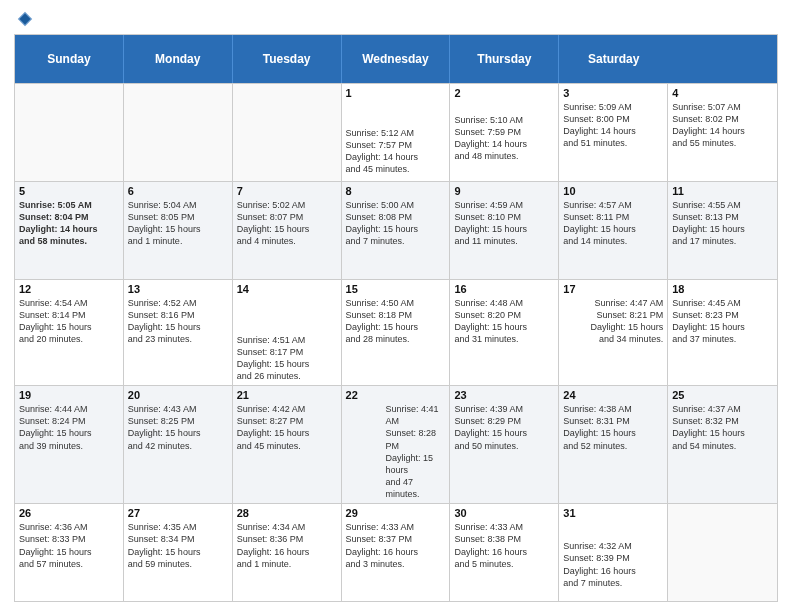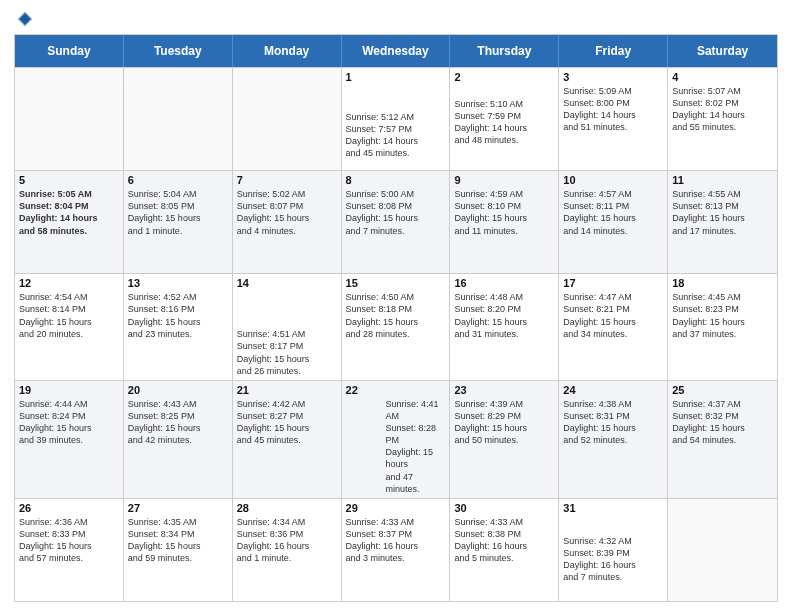--- a/index.html
+++ b/index.html
@@ -67,21 +67,21 @@
     }
     .cal-header {
       display: grid;
       grid-template-columns: repeat(7, 1fr);
       background: #2a6db5;
     }
     .cal-header-cell {
       color: #fff;
       font-weight: bold;
       font-size: 12px;
-      padding: 9px 4px;
+      padding: 17px 4px;
       border-right: 1px solid #4a8dd5;
       text-align: center;
     }
     .cal-header-cell:last-child { border-right: none; }
     .cal-body {
       flex: 1;
       display: flex;
       flex-direction: column;
     }
     .cal-row {
@@ -133,25 +133,24 @@
     </div>
     <div class="title-area">
       <div class="month-title"></div>
       <div class="location"></div>
     </div>
   </div>
 
   <div class="calendar">
     <div class="cal-header">
     <div class="cal-header-cell">Sunday</div>
+        <div class="cal-header-cell">Monday</div>
         <div class="cal-header-cell">Tuesday</div>
-        <div class="cal-header-cell">Monday</div>
         <div class="cal-header-cell">Wednesday</div>
         <div class="cal-header-cell">Thursday</div>
-        <div class="cal-header-cell">Friday</div>
         <div class="cal-header-cell">Saturday</div>
       </div>
     <div class="cal-body">
     <div class="cal-row row-odd">
           <div class="cal-cell empty"></div>
           <div class="cal-cell empty"></div>
           <div class="cal-cell empty"></div>
           <div class="cal-cell">
             <div class="day-num">1</div>
             <div class="cell-info" style="white-space: pre-line; margin-top: 26px;">Sunrise: 5:12 AM
@@ -263,21 +262,21 @@
           </div>
           <div class="cal-cell">
             <div class="day-num">16</div>
             <div class="cell-info" style="white-space: pre-line;">Sunrise: 4:48 AM
 Sunset: 8:20 PM
 Daylight: 15 hours
 and 31 minutes.</div>
           </div>
           <div class="cal-cell">
             <div class="day-num">17</div>
-            <div class="cell-info" style="white-space: pre-line;">Sunrise: 4:47 AM
+            <div class="cell-info" style="white-space: pre-line; text-align: right;">Sunrise: 4:47 AM
 Sunset: 8:21 PM
 Daylight: 15 hours
 and 34 minutes.</div>
           </div>
           <div class="cal-cell">
             <div class="day-num">18</div>
             <div class="cell-info" style="white-space: pre-line;">Sunrise: 4:45 AM
 Sunset: 8:23 PM
 Daylight: 15 hours
 and 37 minutes.</div>

